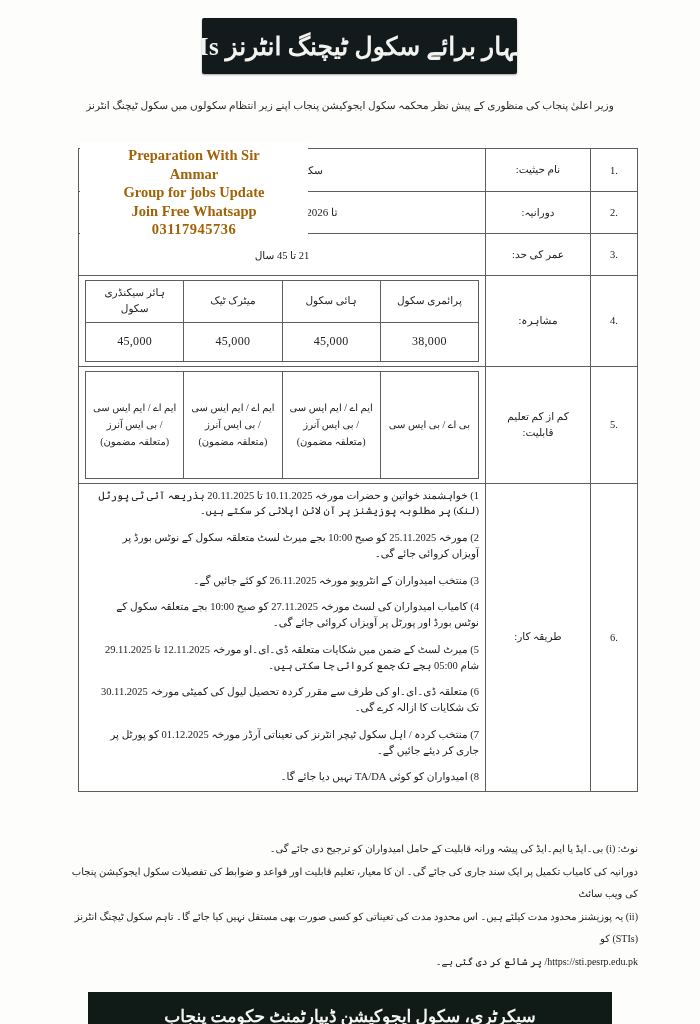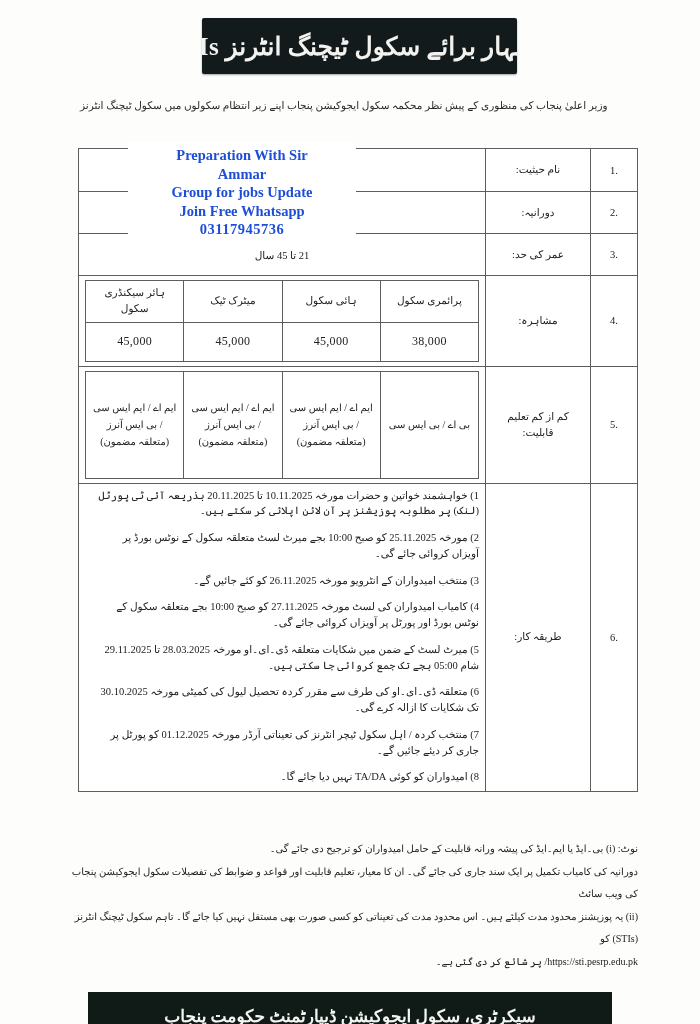--- a/index.html
+++ b/index.html
@@ -46,21 +46,21 @@
     font-family: "Liberation Serif", "DejaVu Serif", serif;
   }
 
   
   .intro {
     position: absolute;
     left: 80px;
     top: 96px;
     width: 540px;
     direction: rtl;
-    text-align: left;
+    text-align: center;
     font-size: 10.5px;
     line-height: 1.9;
     color: #2a2a2a;
   }
 
   
   .tbl-wrap {
     position: absolute;
     left: 78px;
     top: 148px;
@@ -183,23 +183,22 @@
     left: 80px;
     top: 142px;
     width: 216px;
     padding: 4px 6px;
     background: #ffffff;
     text-align: center;
     font-family: "Liberation Serif", "DejaVu Serif", serif;
     font-weight: 700;
     font-size: 14.5px;
     line-height: 1.28;
-    color: #1d4ed8;
+    color: #a16207;
     z-index: 5;
-    margin-left: 48px;
   }
   .promo div { white-space: nowrap; }
   .promo .phone { letter-spacing: .5px; }
 </style>
 </head>
 <body>
 
 <div class="page">
 
   <div class="banner">
@@ -276,22 +275,22 @@
 
       <tr>
         <td class="num">.6</td>
         <td class="lbl">طریقہ کار:</td>
         <td class="proc">
           <ol>
             <li>1) خواہشمند خواتین و حضرات مورخہ 10.11.2025 تا 20.11.2025 بذریعہ آئی ٹی پورٹل (لنک) پر مطلوبہ پوزیشنز پر آن لائن اپلائی کر سکتے ہیں۔</li>
             <li>2) مورخہ 25.11.2025 کو صبح 10:00 بجے میرٹ لسٹ متعلقہ سکول کے نوٹس بورڈ پر آویزاں کروائی جائے گی۔</li>
             <li>3) منتخب امیدواران کے انٹرویو مورخہ 26.11.2025 کو کئے جائیں گے۔</li>
             <li>4) کامیاب امیدواران کی لسٹ مورخہ 27.11.2025 کو صبح 10:00 بجے متعلقہ سکول کے نوٹس بورڈ اور پورٹل پر آویزاں کروائی جائے گی۔</li>
-            <li>5) میرٹ لسٹ کے ضمن میں شکایات متعلقہ ڈی۔ای۔او مورخہ 28.03.2025 تا 29.11.2025 شام 05:00 بجے تک جمع کروائی جا سکتی ہیں۔</li>
-            <li>6) متعلقہ ڈی۔ای۔او کی طرف سے مقرر کردہ تحصیل لیول کی کمیٹی مورخہ 30.10.2025 تک شکایات کا ازالہ کرے گی۔</li>
+            <li>5) میرٹ لسٹ کے ضمن میں شکایات متعلقہ ڈی۔ای۔او مورخہ 12.11.2025 تا 29.11.2025 شام 05:00 بجے تک جمع کروائی جا سکتی ہیں۔</li>
+            <li>6) متعلقہ ڈی۔ای۔او کی طرف سے مقرر کردہ تحصیل لیول کی کمیٹی مورخہ 30.11.2025 تک شکایات کا ازالہ کرے گی۔</li>
             <li>7) منتخب کردہ / اہل سکول ٹیچر انٹرنز کی تعیناتی آرڈر مورخہ 01.12.2025 کو پورٹل پر جاری کر دیئے جائیں گے۔</li>
             <li>8) امیدواران کو کوئی TA/DA نہیں دیا جائے گا۔</li>
           </ol>
         </td>
       </tr>
 
     </tbody>
       </table>
   </div>
 

